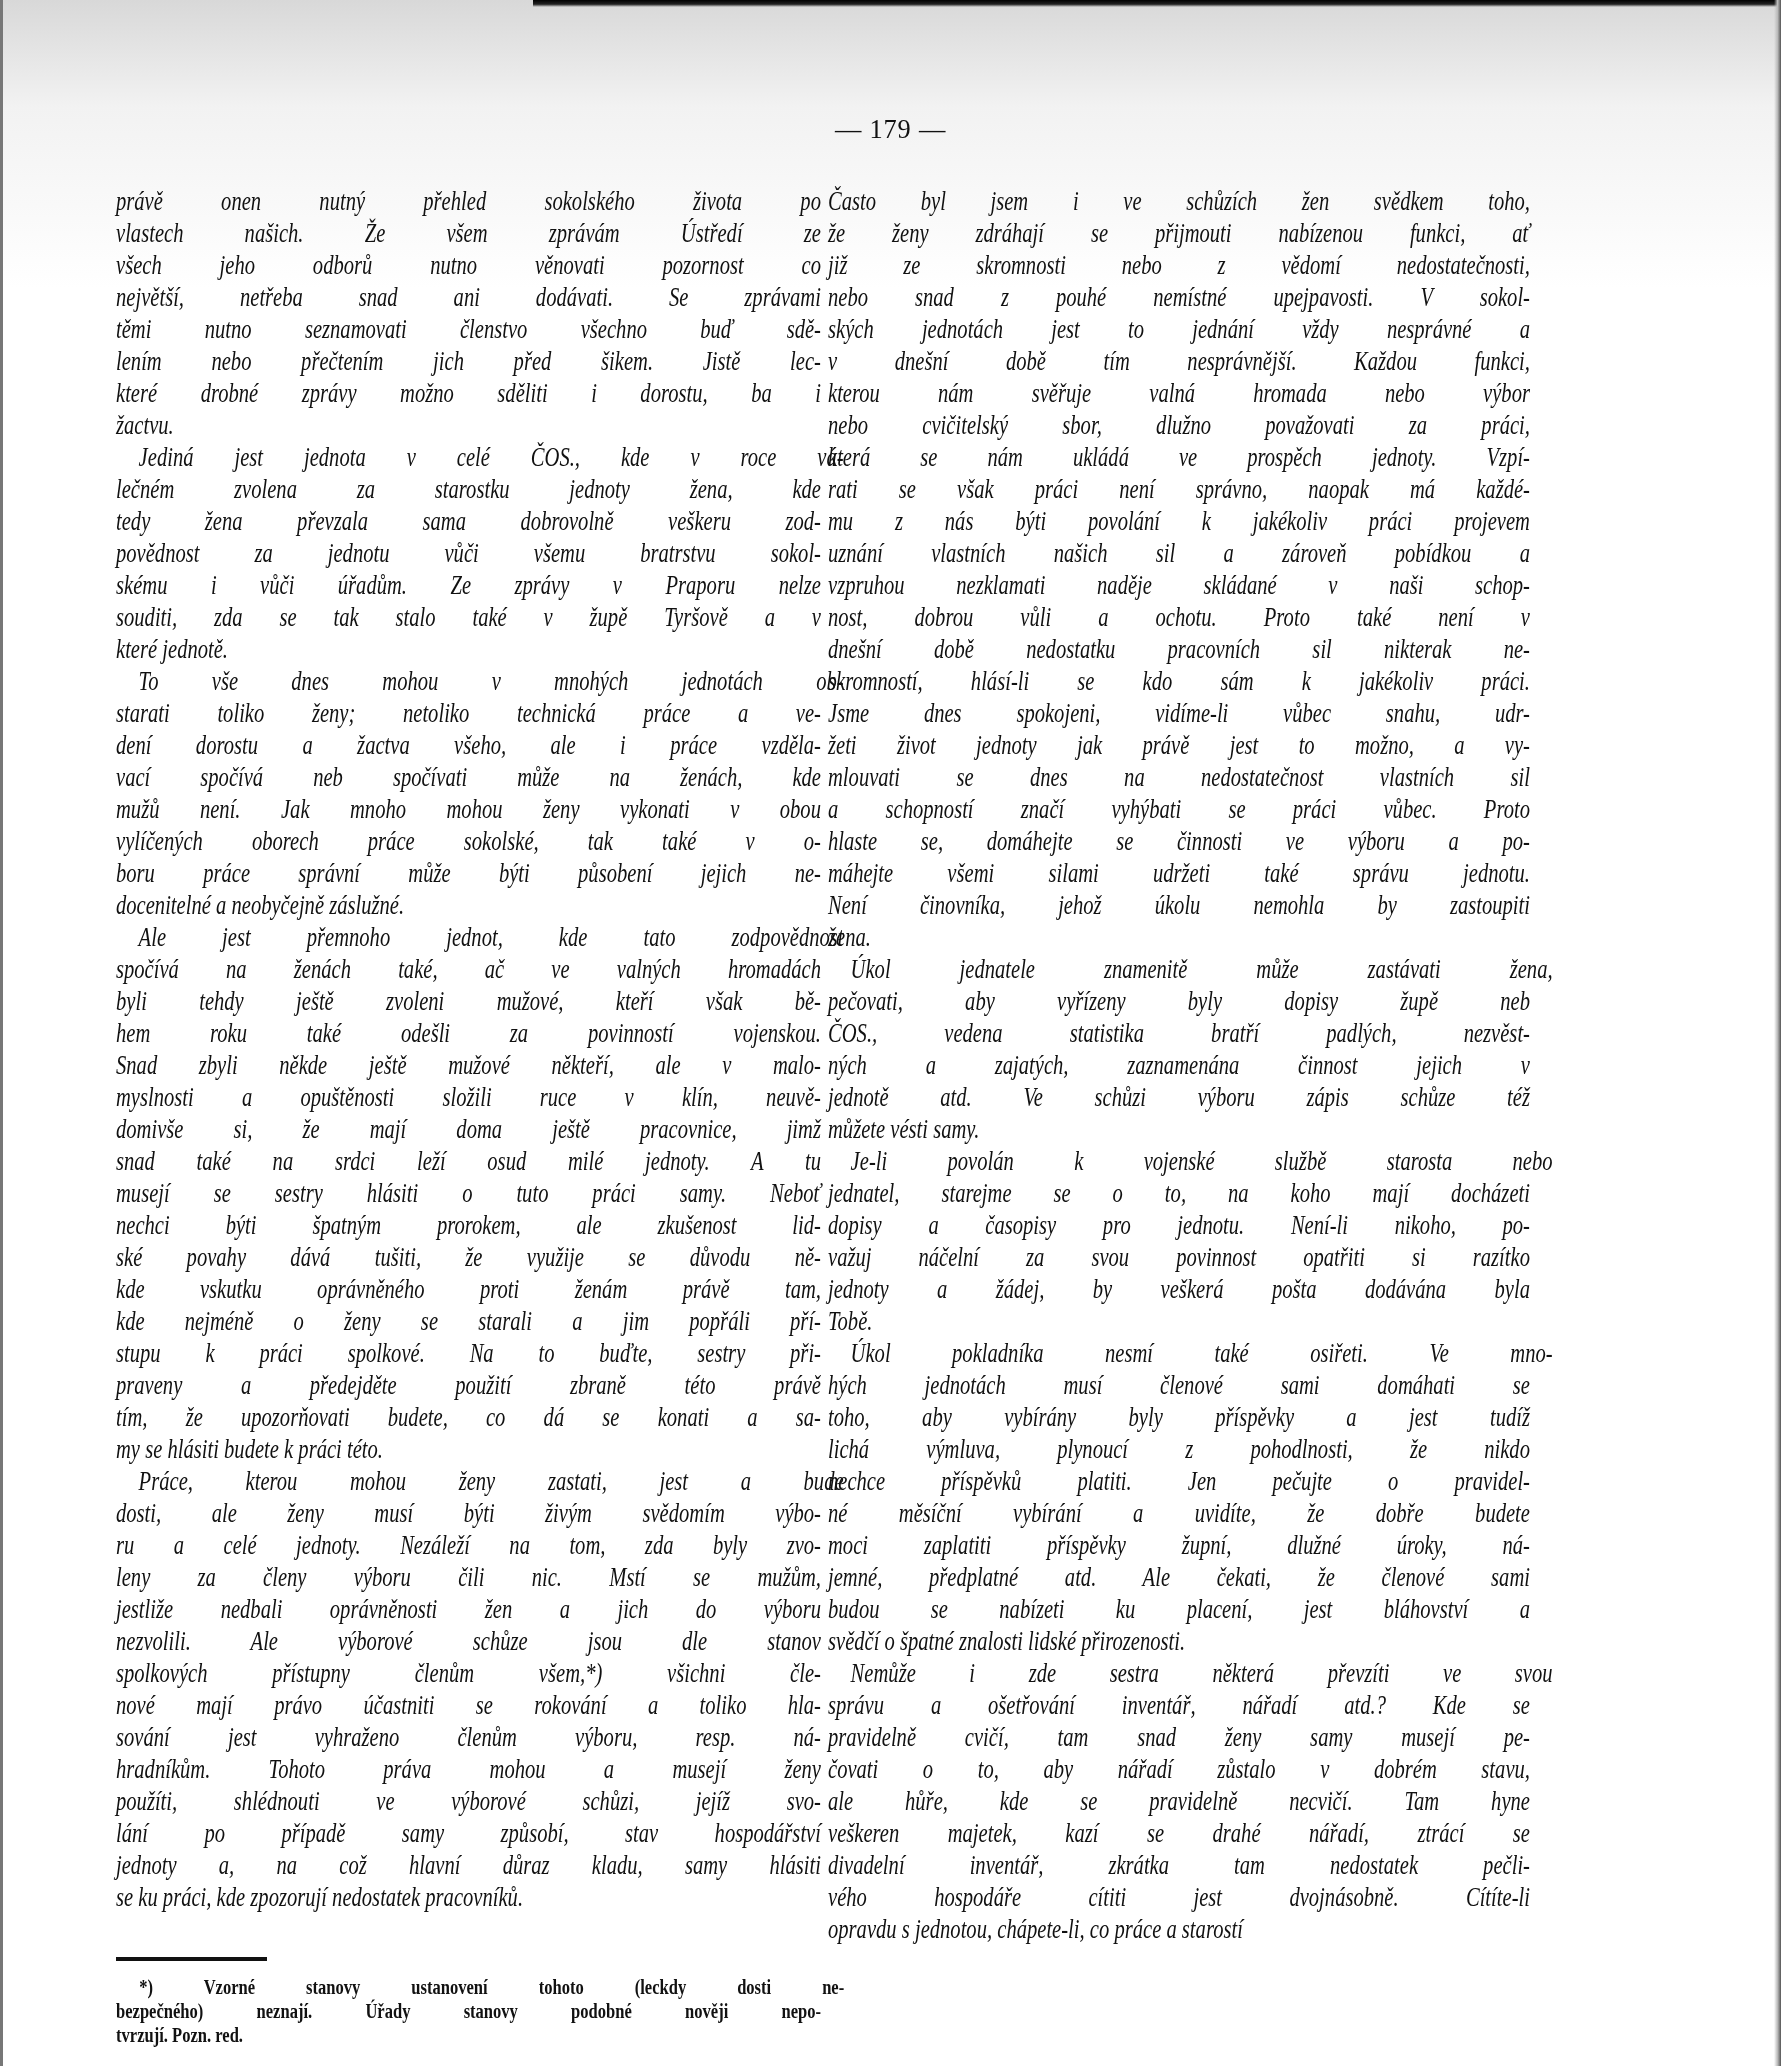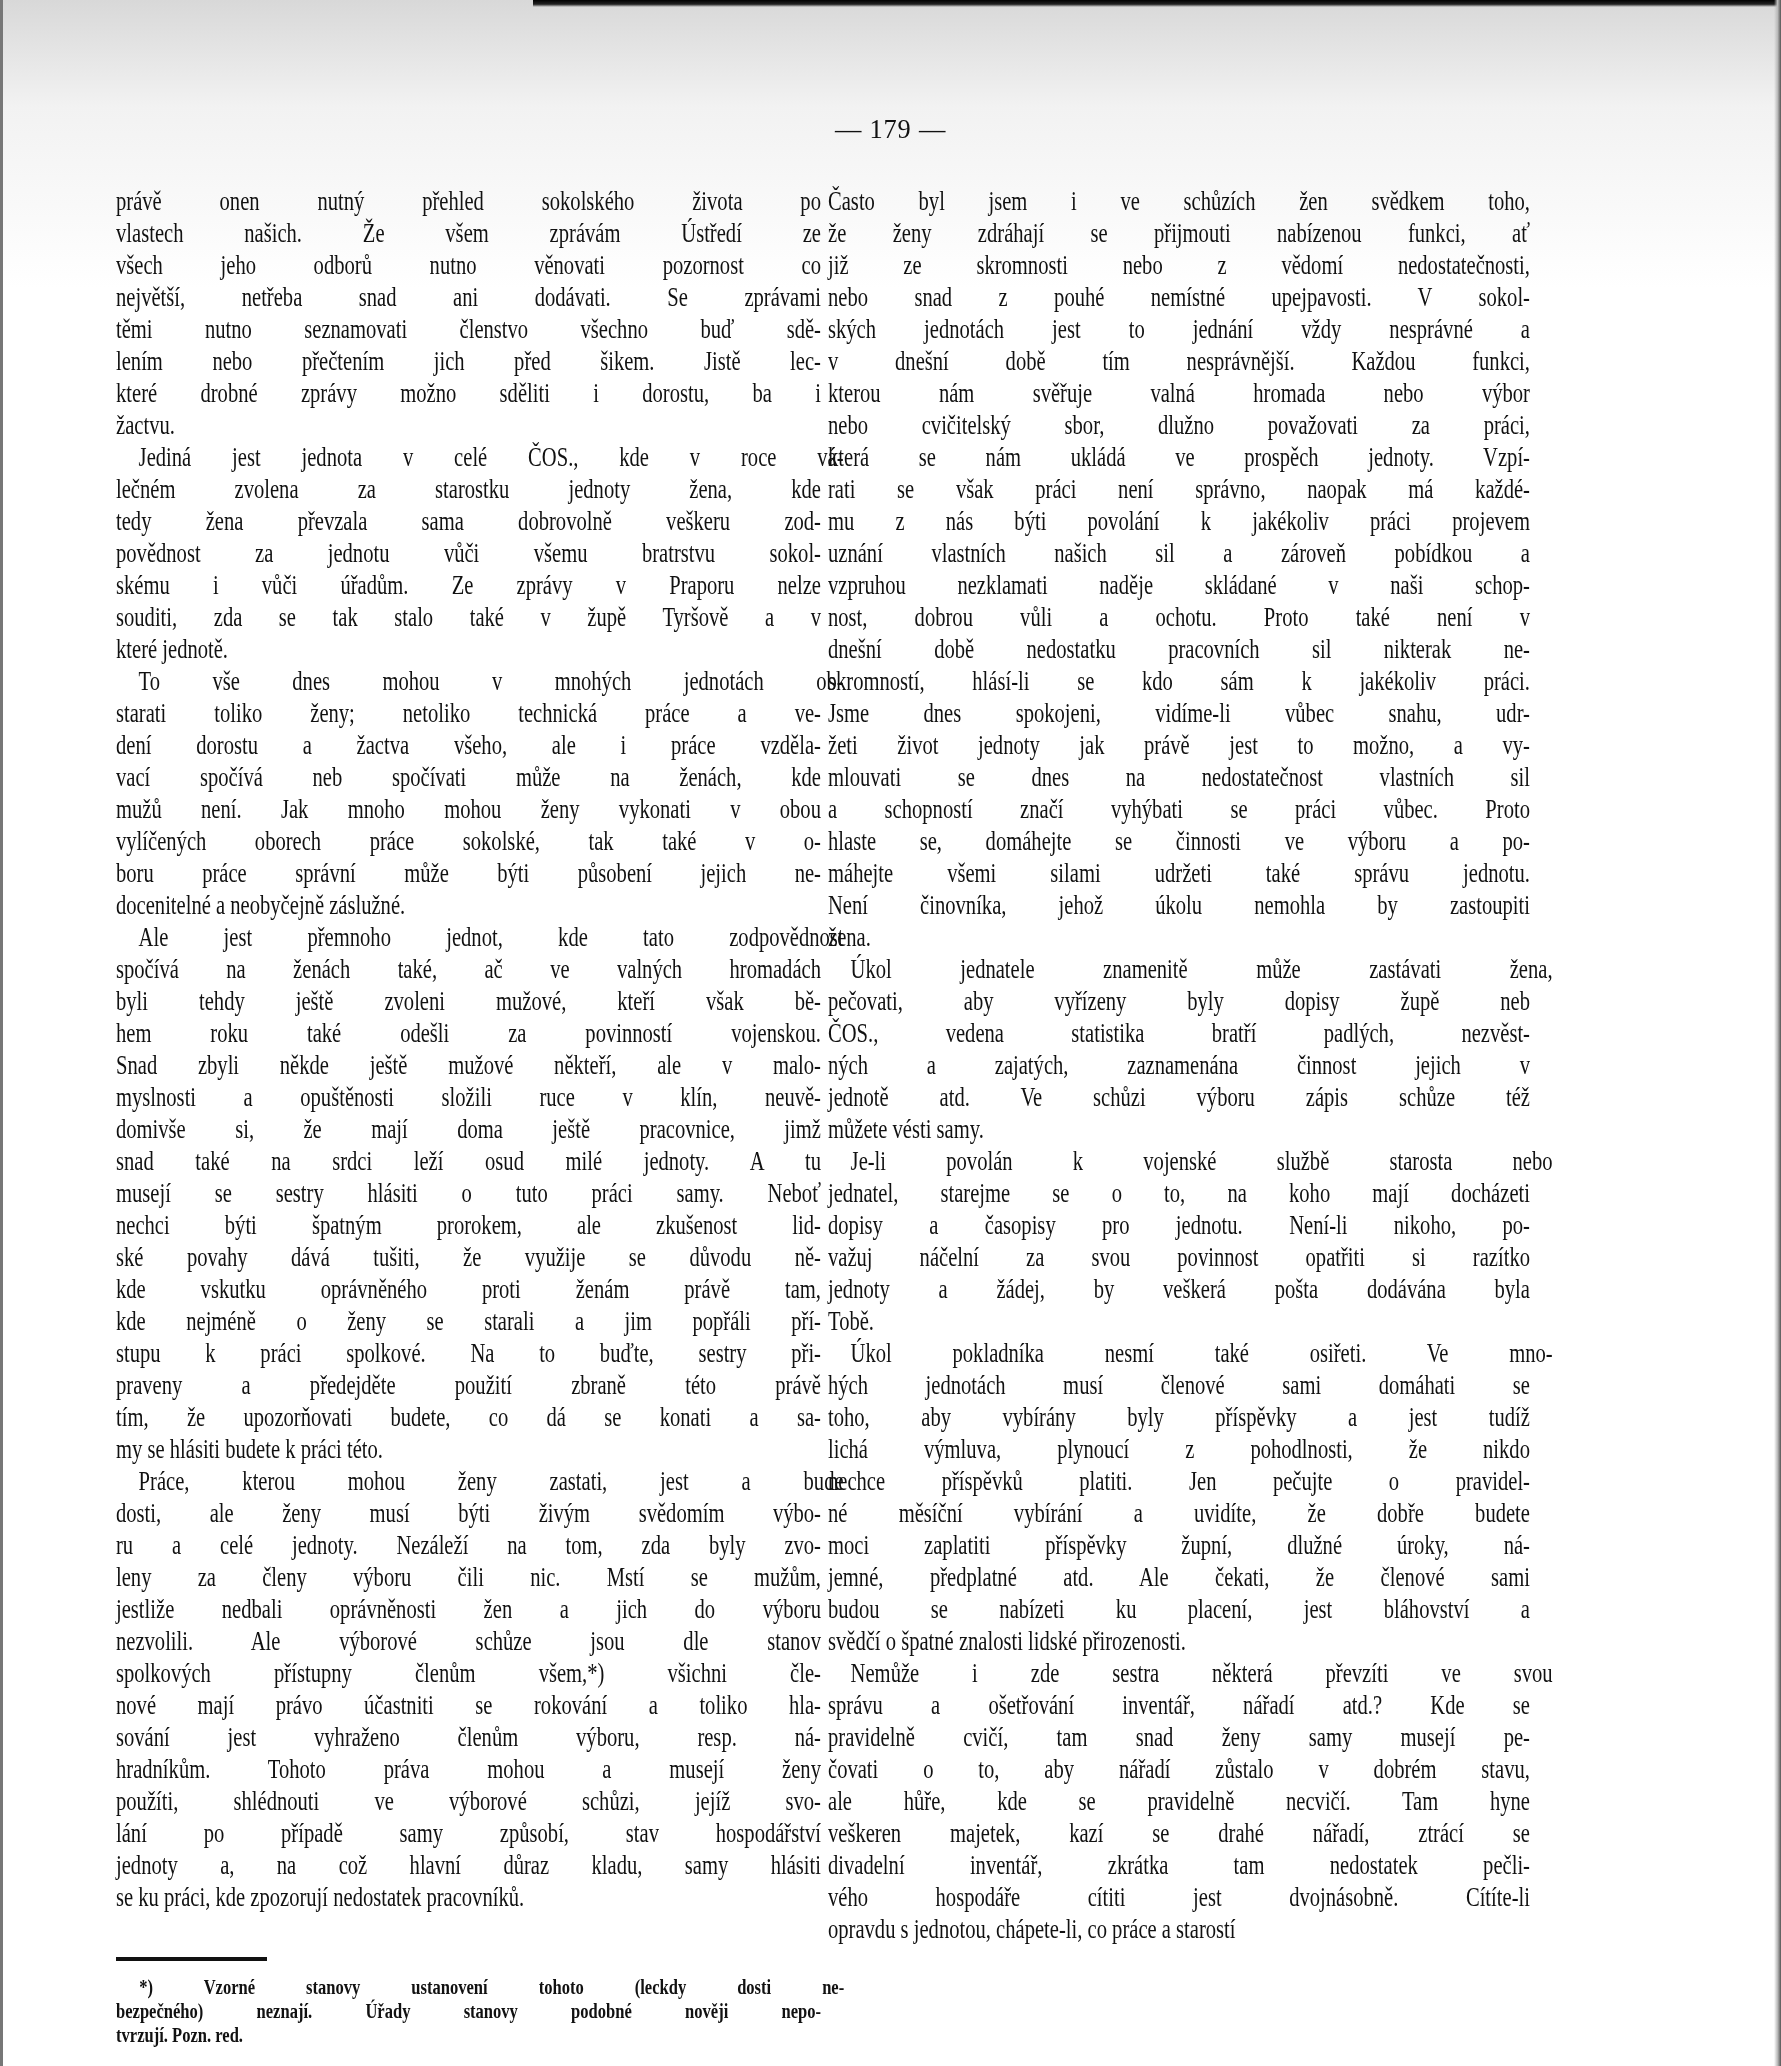--- a/index.html
+++ b/index.html
@@ -28,20 +28,21 @@
   }
   .page-number {
     position: absolute; left: 0; width: 1781px; top: 114px;
     text-align: center; font-size: 26.4px; letter-spacing: 0.8px;
   }
   .column {
     position: absolute; top: 185px;
     font-size: 26.4px; line-height: 32px;
     text-align: justify;
     font-stretch: condensed;
+    font-style: italic;
   }
   .col-left { left: 116px; width: 705px; }
   .col-right { left: 828px; width: 702px; }
   .line { display: block; text-align: justify; text-align-last: justify; white-space: nowrap; transform-origin: left center; }
   .line.last { text-align-last: left; }
   .line.indent { padding-left: 29px; }
   .condense { transform: scaleX(0.78); width: 128.2%; }
   .footnote-rule {
     position: absolute; left: 116px; top: 1957px; width: 151px; height: 4.1px; background: #111;
   }

